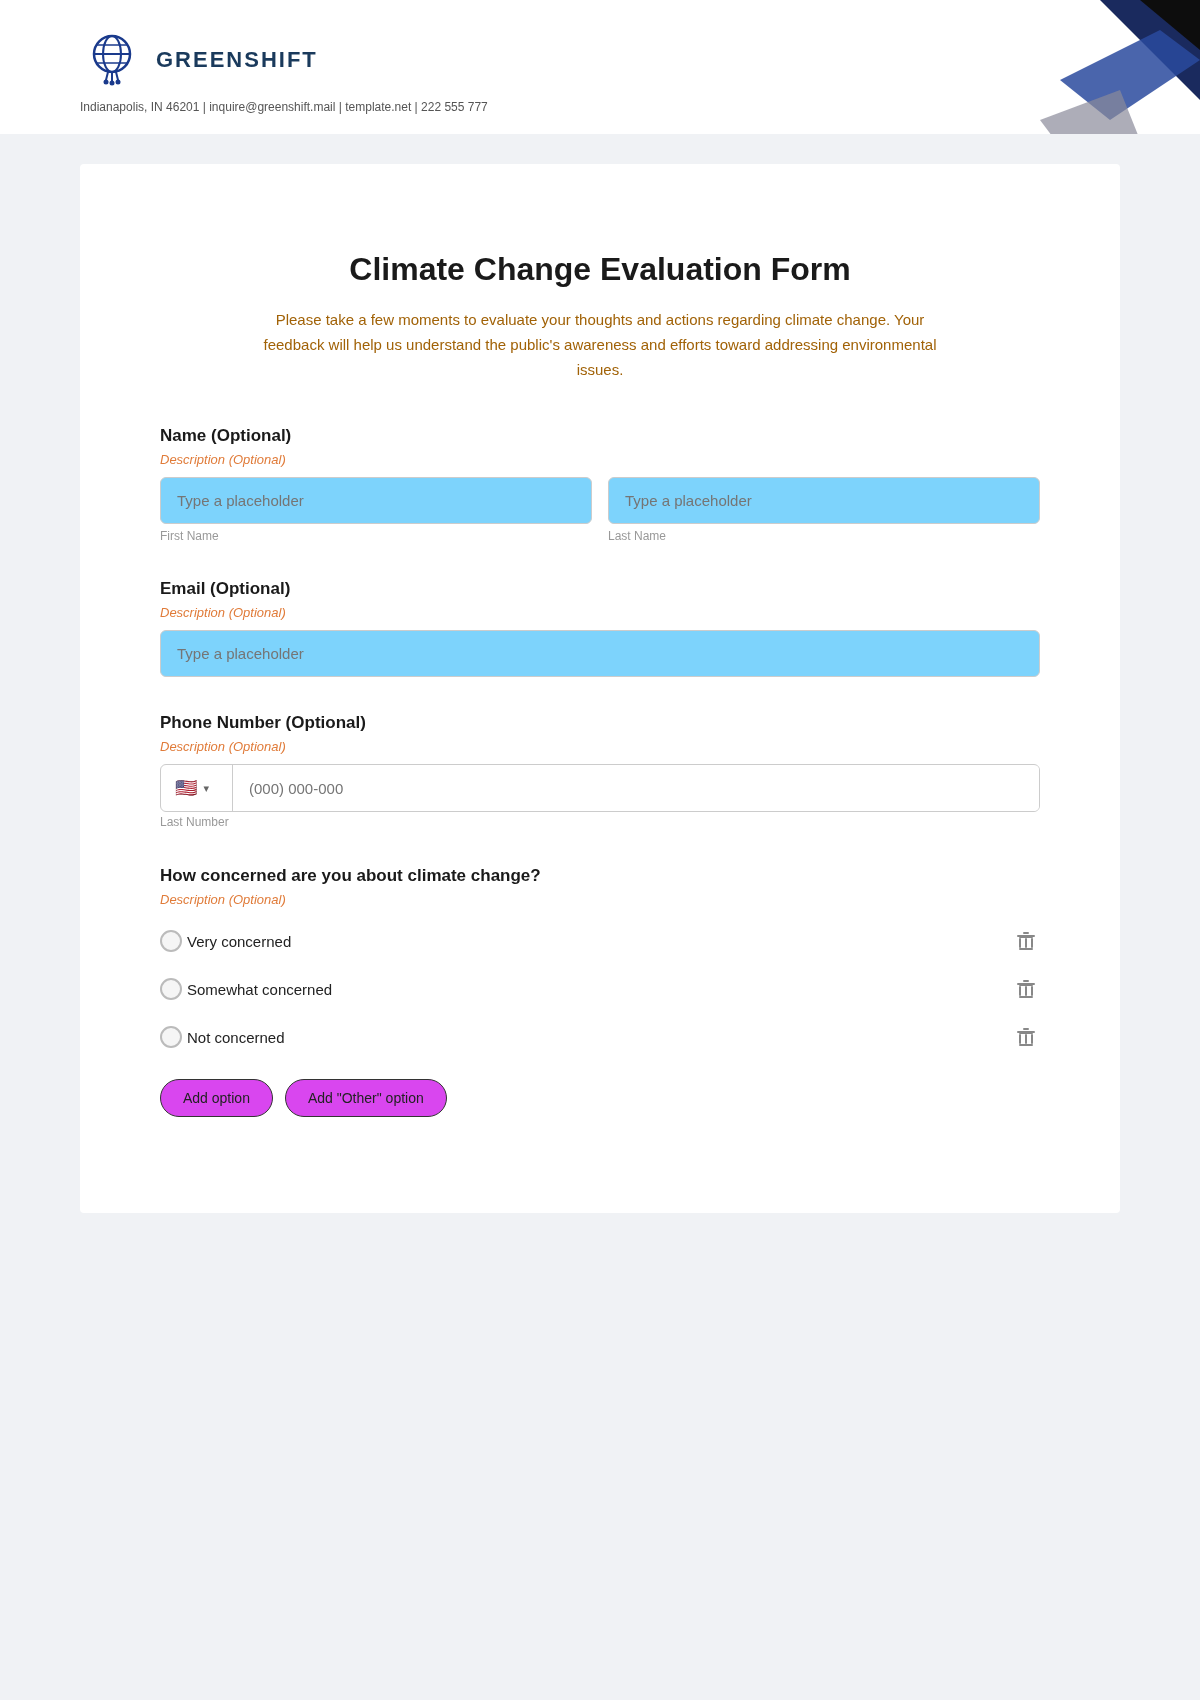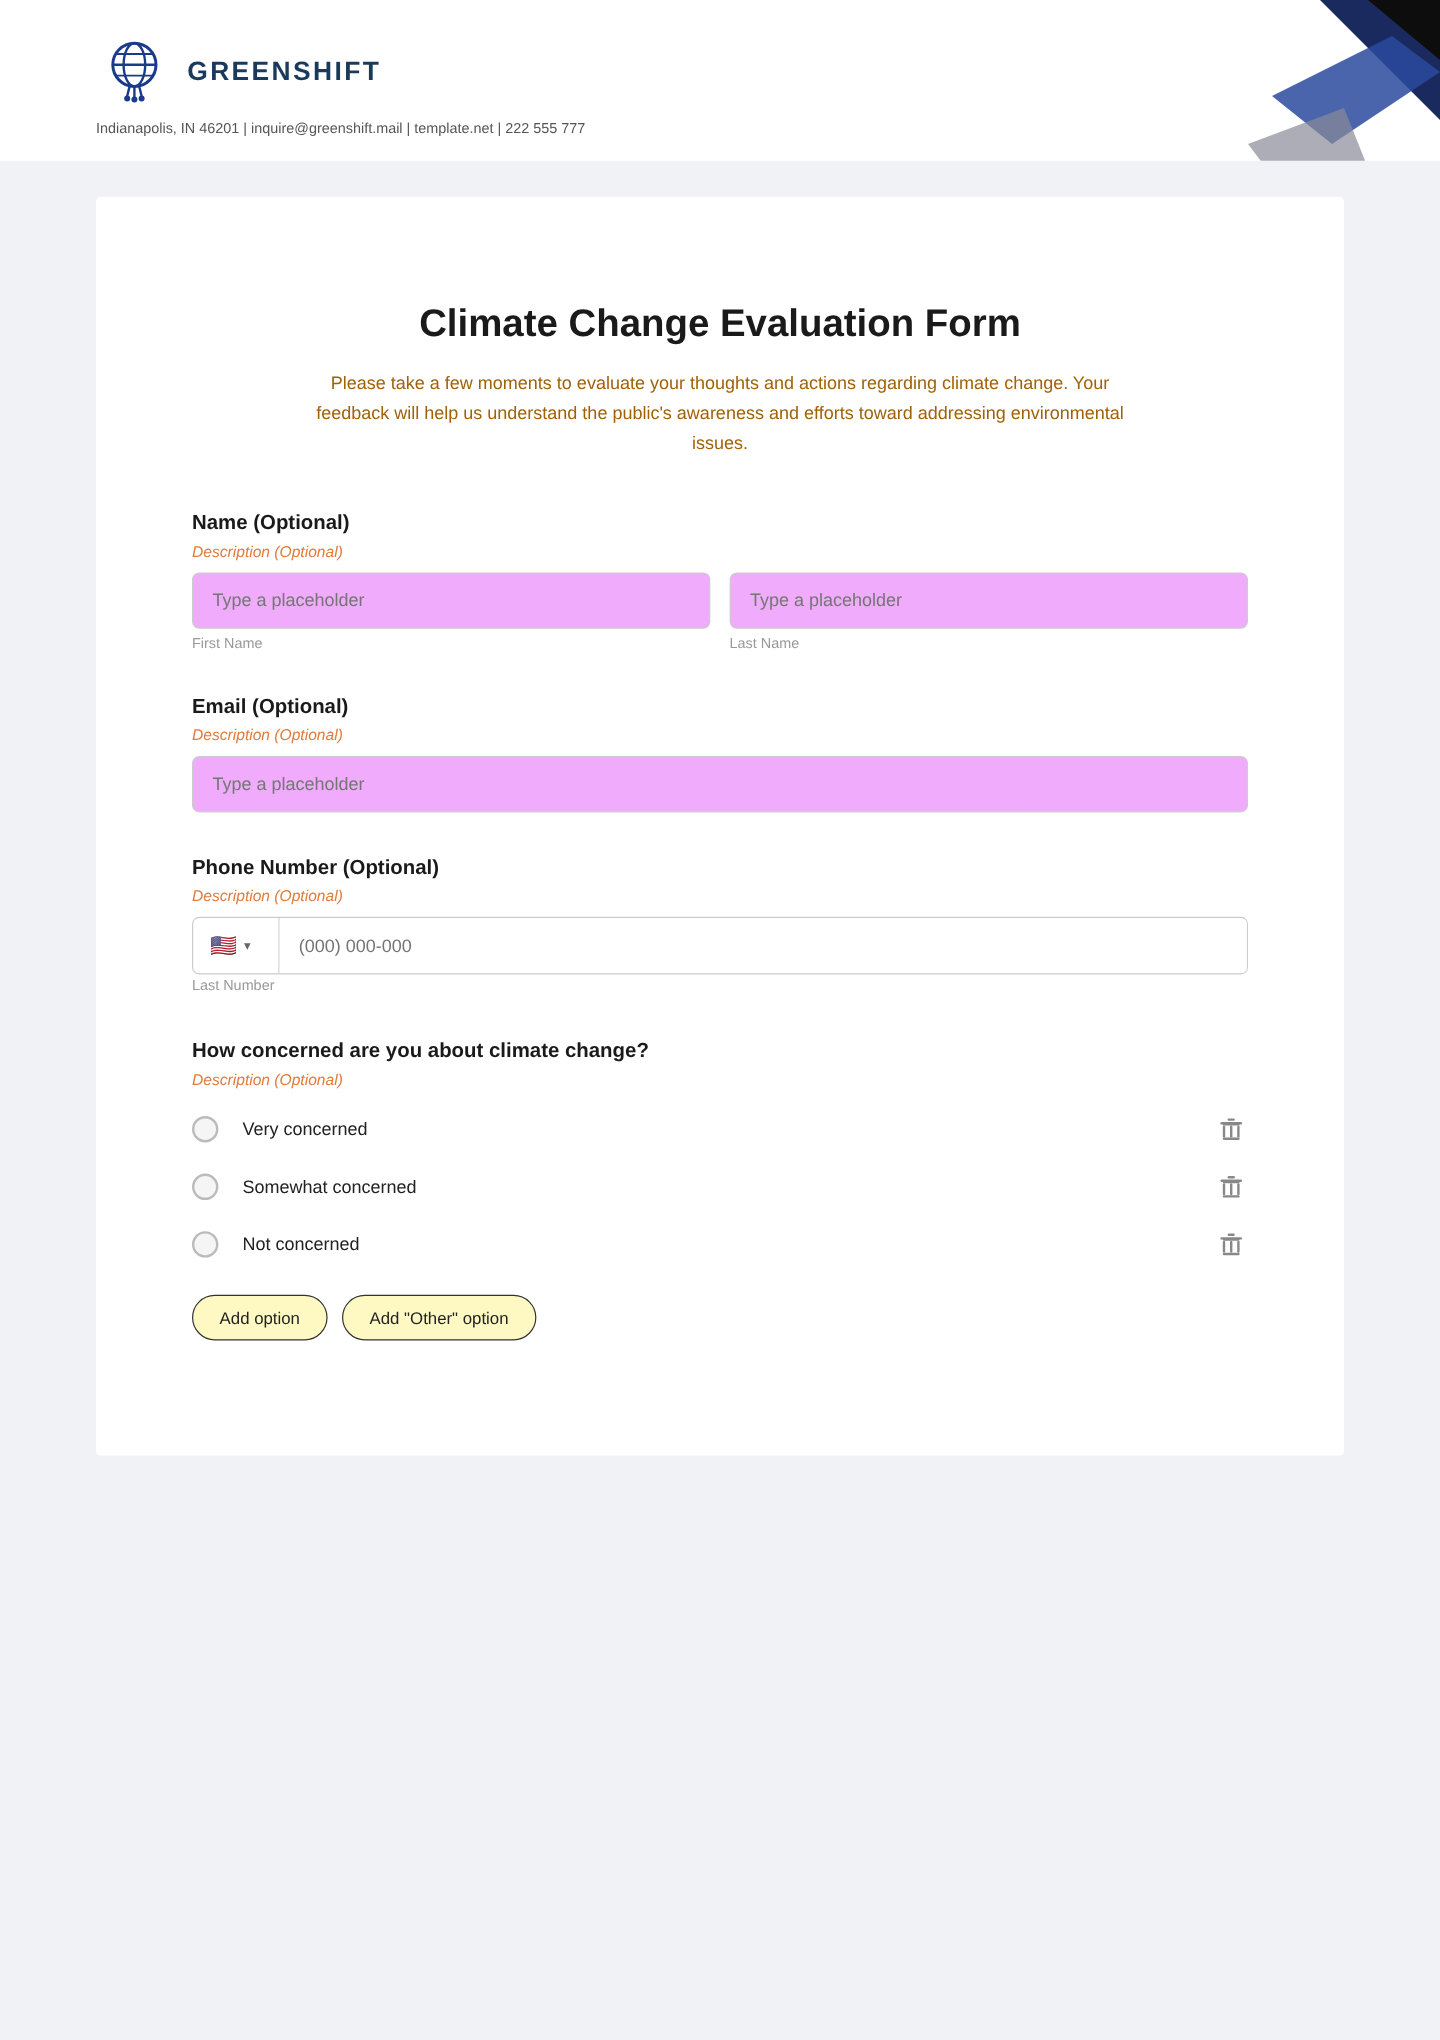--- a/index.html
+++ b/index.html
@@ -107,21 +107,21 @@
       display: flex;
       flex-direction: column;
     }
 
     .form-input {
       border: 1.5px solid #ccc;
       border-radius: 6px;
       padding: 14px 16px;
       font-size: 15px;
       color: #555;
-      background: #f0abfc;
+      background: #7dd3fc;
       outline: none;
       width: 100%;
     }
 
     .input-sublabel {
       font-size: 12px;
       color: #999;
       margin-top: 5px;
     }
 
@@ -165,21 +165,21 @@
     .radio-option {
       display: flex;
       align-items: center;
       justify-content: space-between;
       padding: 10px 0;
     }
 
     .radio-left {
       display: flex;
       align-items: center;
-      gap: 20px;
+      gap: 5px;
     }
 
     .radio-circle {
       width: 22px;
       height: 22px;
       border-radius: 50%;
       border: 2px solid #bbb;
       background: #f5f5f5;
       flex-shrink: 0;
     }
@@ -201,21 +201,21 @@
 
     
     .buttons-row {
       display: flex;
       gap: 12px;
       margin-top: 18px;
     }
 
     .btn-outline {
       border: 1.5px solid #333;
-      background: #fef9c3;
+      background: #d946ef;
       border-radius: 20px;
       padding: 10px 22px;
       font-size: 14px;
       font-weight: 500;
       color: #222;
       cursor: pointer;
     }
 
     
     .deco-svg {

